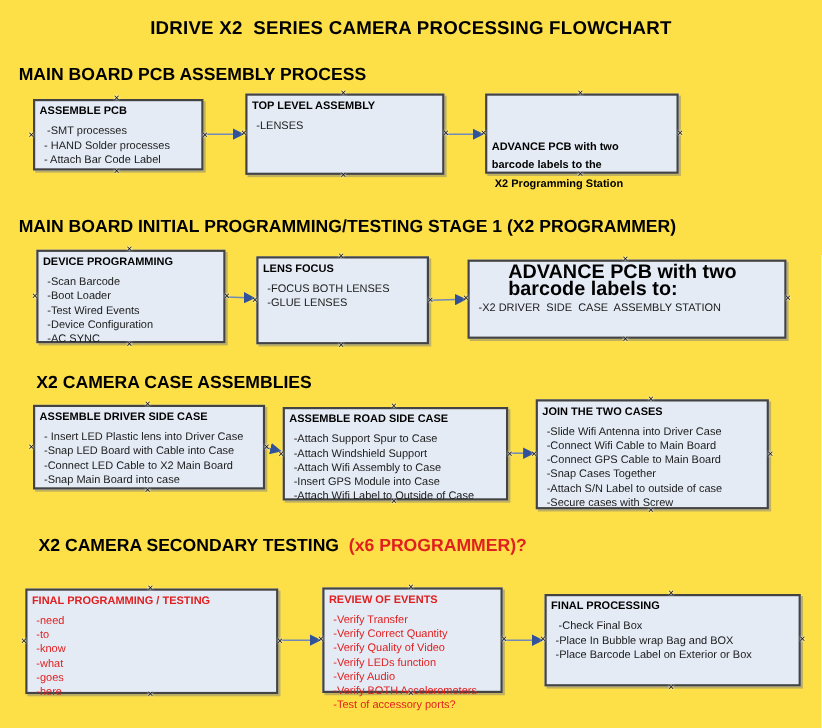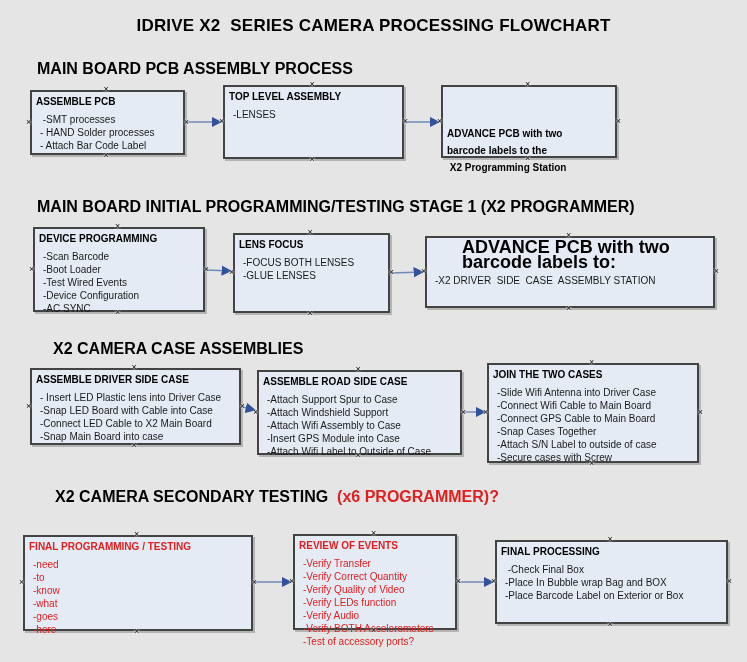--- a/index.html
+++ b/index.html
@@ -1,25 +1,25 @@
 <!DOCTYPE html>
 <html><head>
 <meta charset="utf-8">
 <style>
   html,body{margin:0;padding:0;background:#ffffff;}
   .canvas{
-    position:relative;width:747px;height:662px;background:#e5e5e5;
+    position:relative;width:747px;height:662px;background:#fde047;
     font-family:"Liberation Sans", sans-serif;color:#111;overflow:hidden;
   }
   .main-title{
     position:absolute;top:16px;left:0;width:747px;text-align:center;
     font-size:17px;font-weight:bold;letter-spacing:.2px;white-space:pre;color:#000;
   }
   .section-header{
-    position:absolute;font-size:16px;font-weight:bold;color:#000;white-space:pre;margin-left:20px;
+    position:absolute;font-size:16px;font-weight:bold;color:#000;white-space:pre;
   }
   .section-header .red-part{color:#e02020;}
   .flowbox{
     position:absolute;box-sizing:border-box;background:#e4ebf5;
     border:2px solid #434343;box-shadow:2px 2px 0 rgba(120,120,120,.45);
     padding:2px 4px 1px 4px;overflow:visible;
   }
   .box-title{
     font-size:10px;font-weight:bold;line-height:15px;white-space:pre-wrap;
     margin:0 0 1px 0;color:#000;

